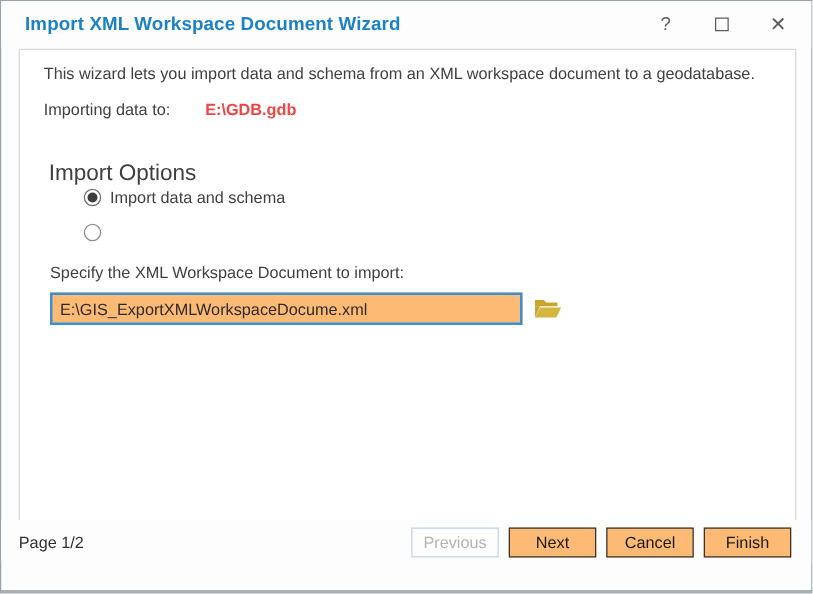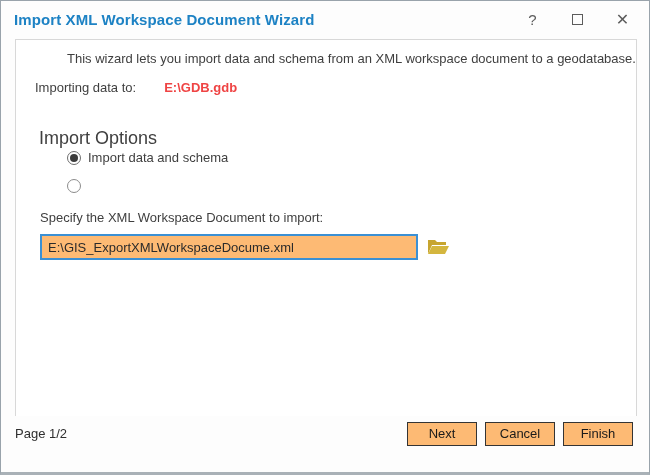--- a/index.html
+++ b/index.html
@@ -20,21 +20,21 @@
   
   .titlebar {
     position: absolute;
     top: 0; left: 0; right: 0;
     height: 37px;
     display: flex;
     align-items: center;
     background: #fdfdfd;
   }
   .title {
-    padding-left: 13px;
+    padding-left: 19px;
     font-size: 15px;
     font-weight: 600;
     color: #1d82c4;
     letter-spacing: 0.1px;
   }
   .win-controls {
     margin-left: auto;
     display: flex;
     align-items: center;
     height: 100%;
@@ -64,21 +64,20 @@
     width: 622px;
     height: 399px;
     background: #ffffff;
     border: 1px solid #d8d8d8;
   }
   .desc {
     position: absolute;
     left: 19px; top: 11px;
     font-size: 13px;
     color: #3f3f3f;
-    margin-left: 32px;
   }
   .importing-row {
     position: absolute;
     left: 19px; top: 40px;
     font-size: 13px;
     color: #3f3f3f;
   }
   .importing-value { margin-left: 28px; color: #ef4444; font-weight: bold; }
   .options-label {
     position: absolute;
@@ -230,19 +229,20 @@
         <path d="M1 2 L1 16 L5 7 L1 7 Z" fill="#c7a52f"></path>
         <path d="M1 16 L5 8 L22 8 L18 16 Z" fill="#d4b63e"></path>
       </svg>
     </button>
 
   </div>
 
   <div class="footer">
     <div class="page-indicator">Page 1/2</div>
     <div class="footer-buttons">
+      <button class="btn disabled" disabled="">Previous</button>
       <button class="btn">Next</button>
       <button class="btn">Cancel</button>
       <button class="btn">Finish</button>
     </div>
   </div>
 
 </div>
 
 </body></html>

